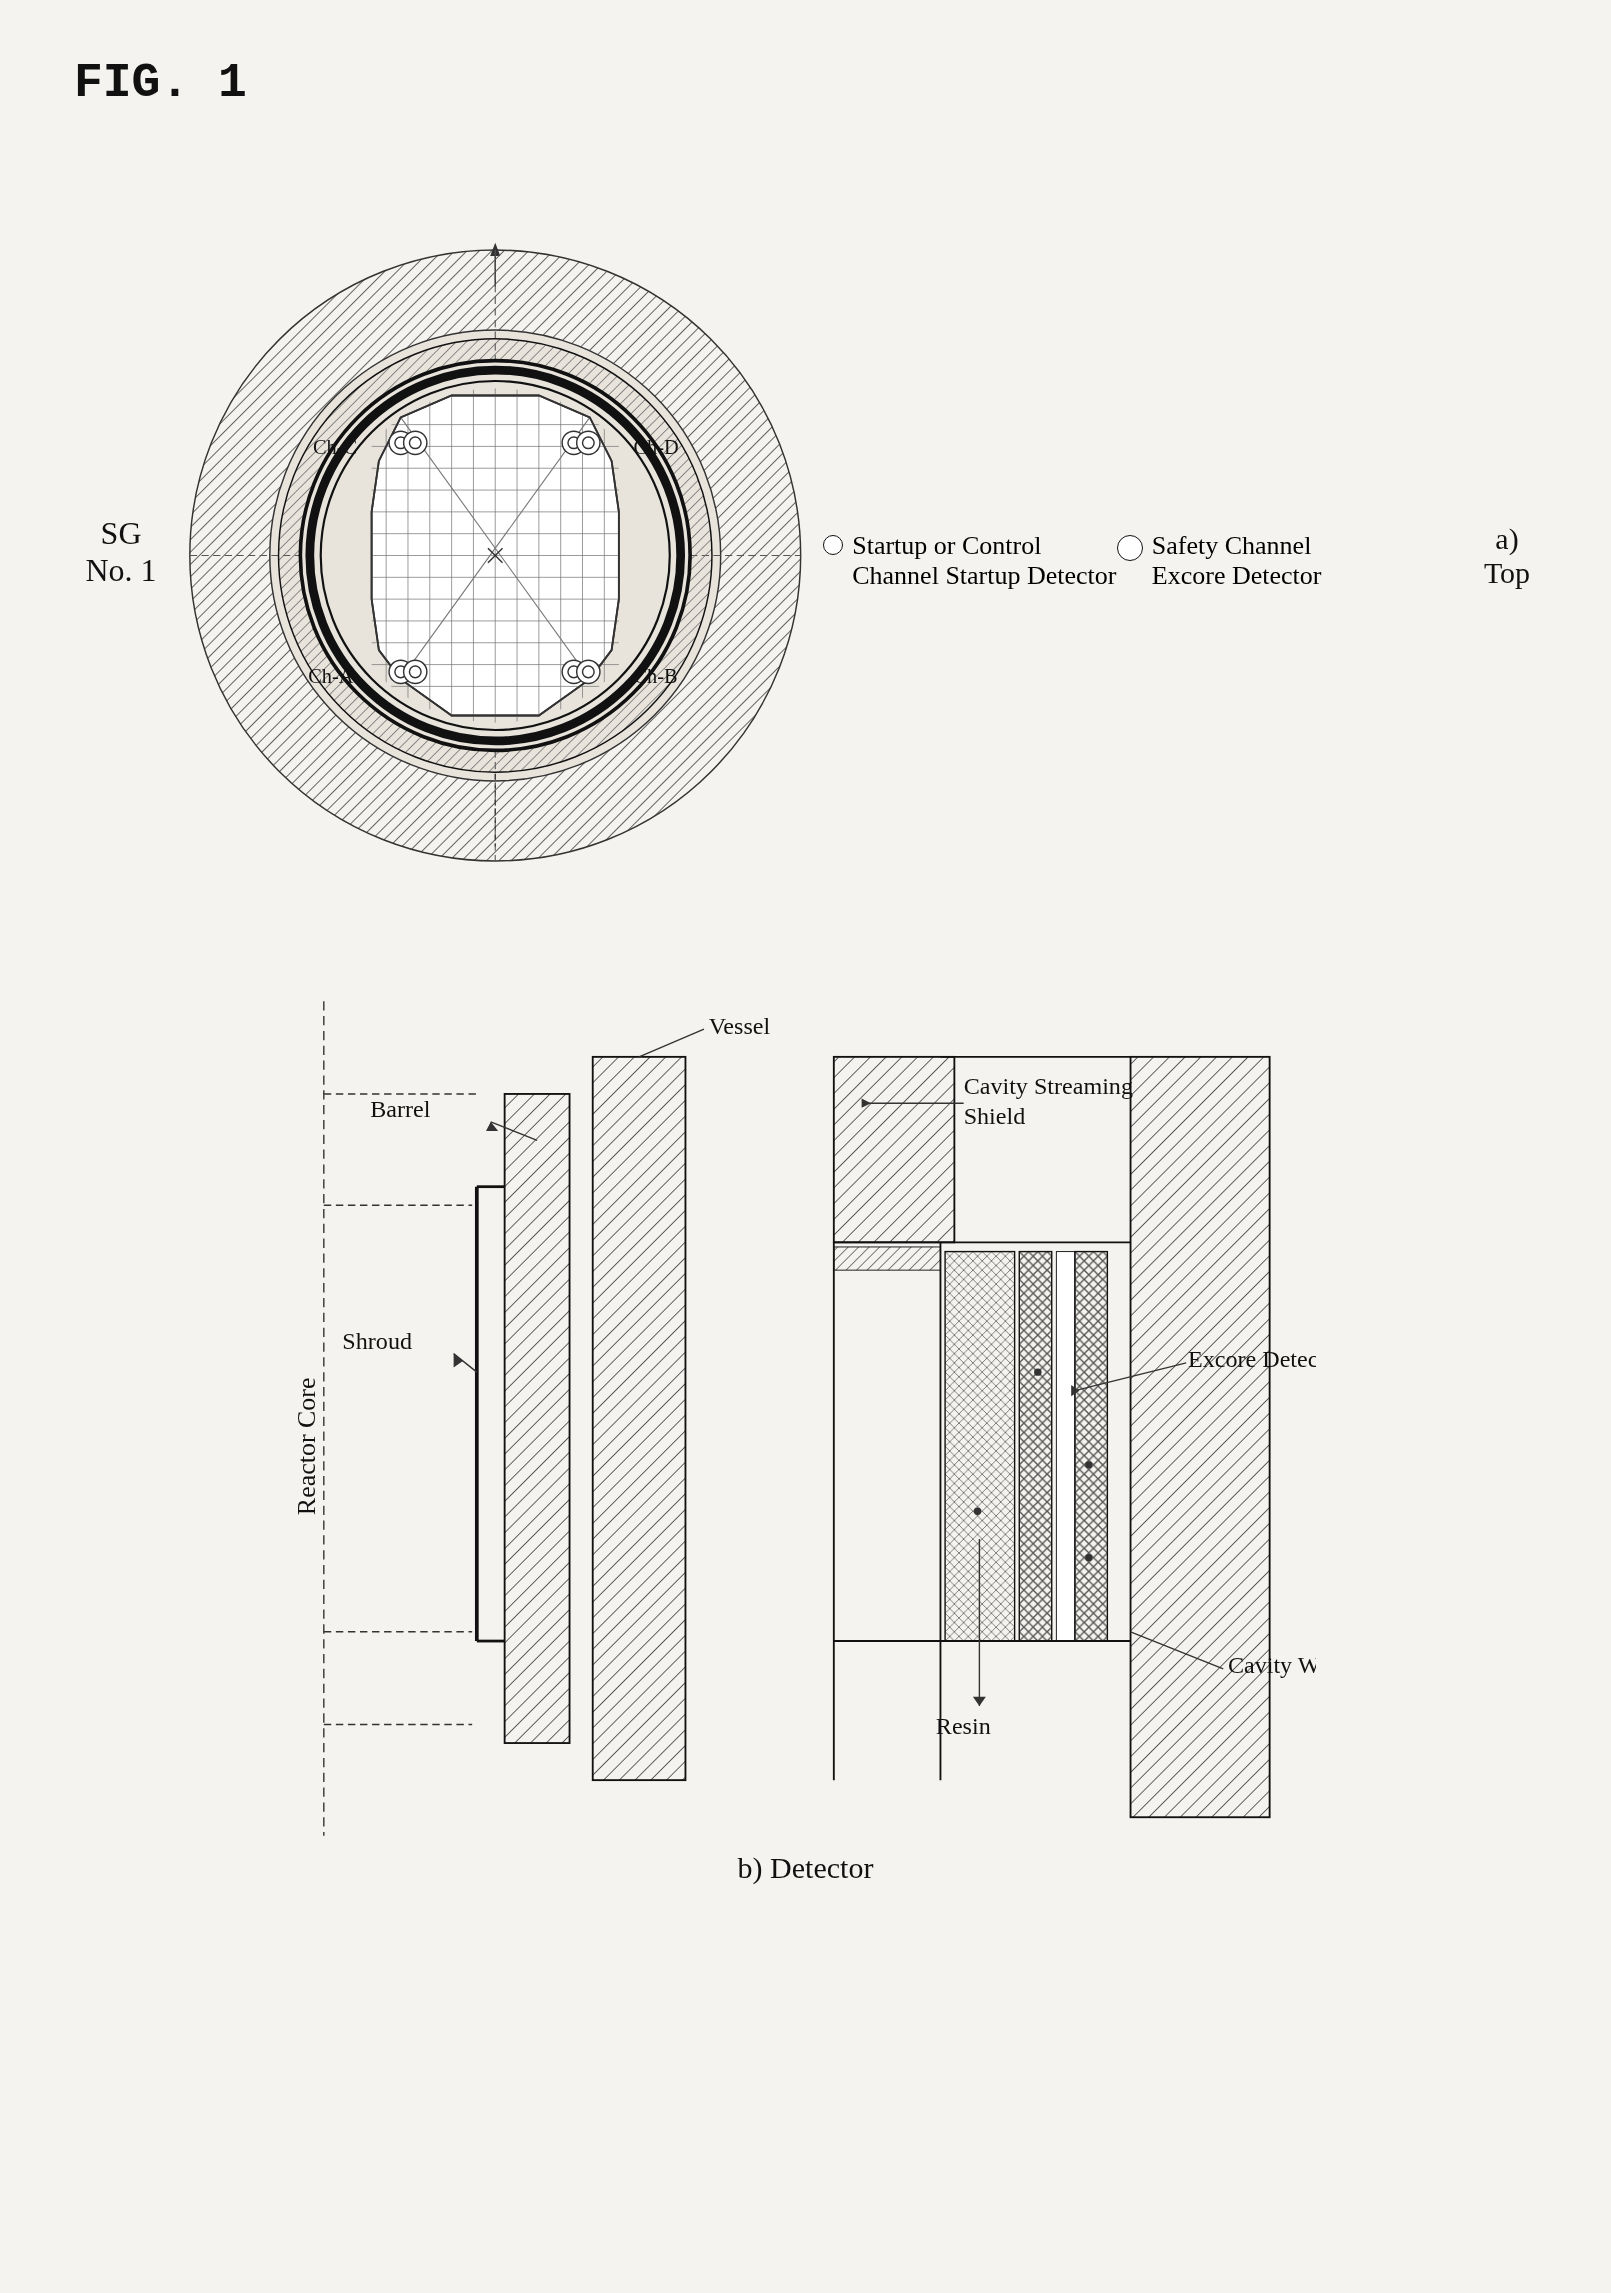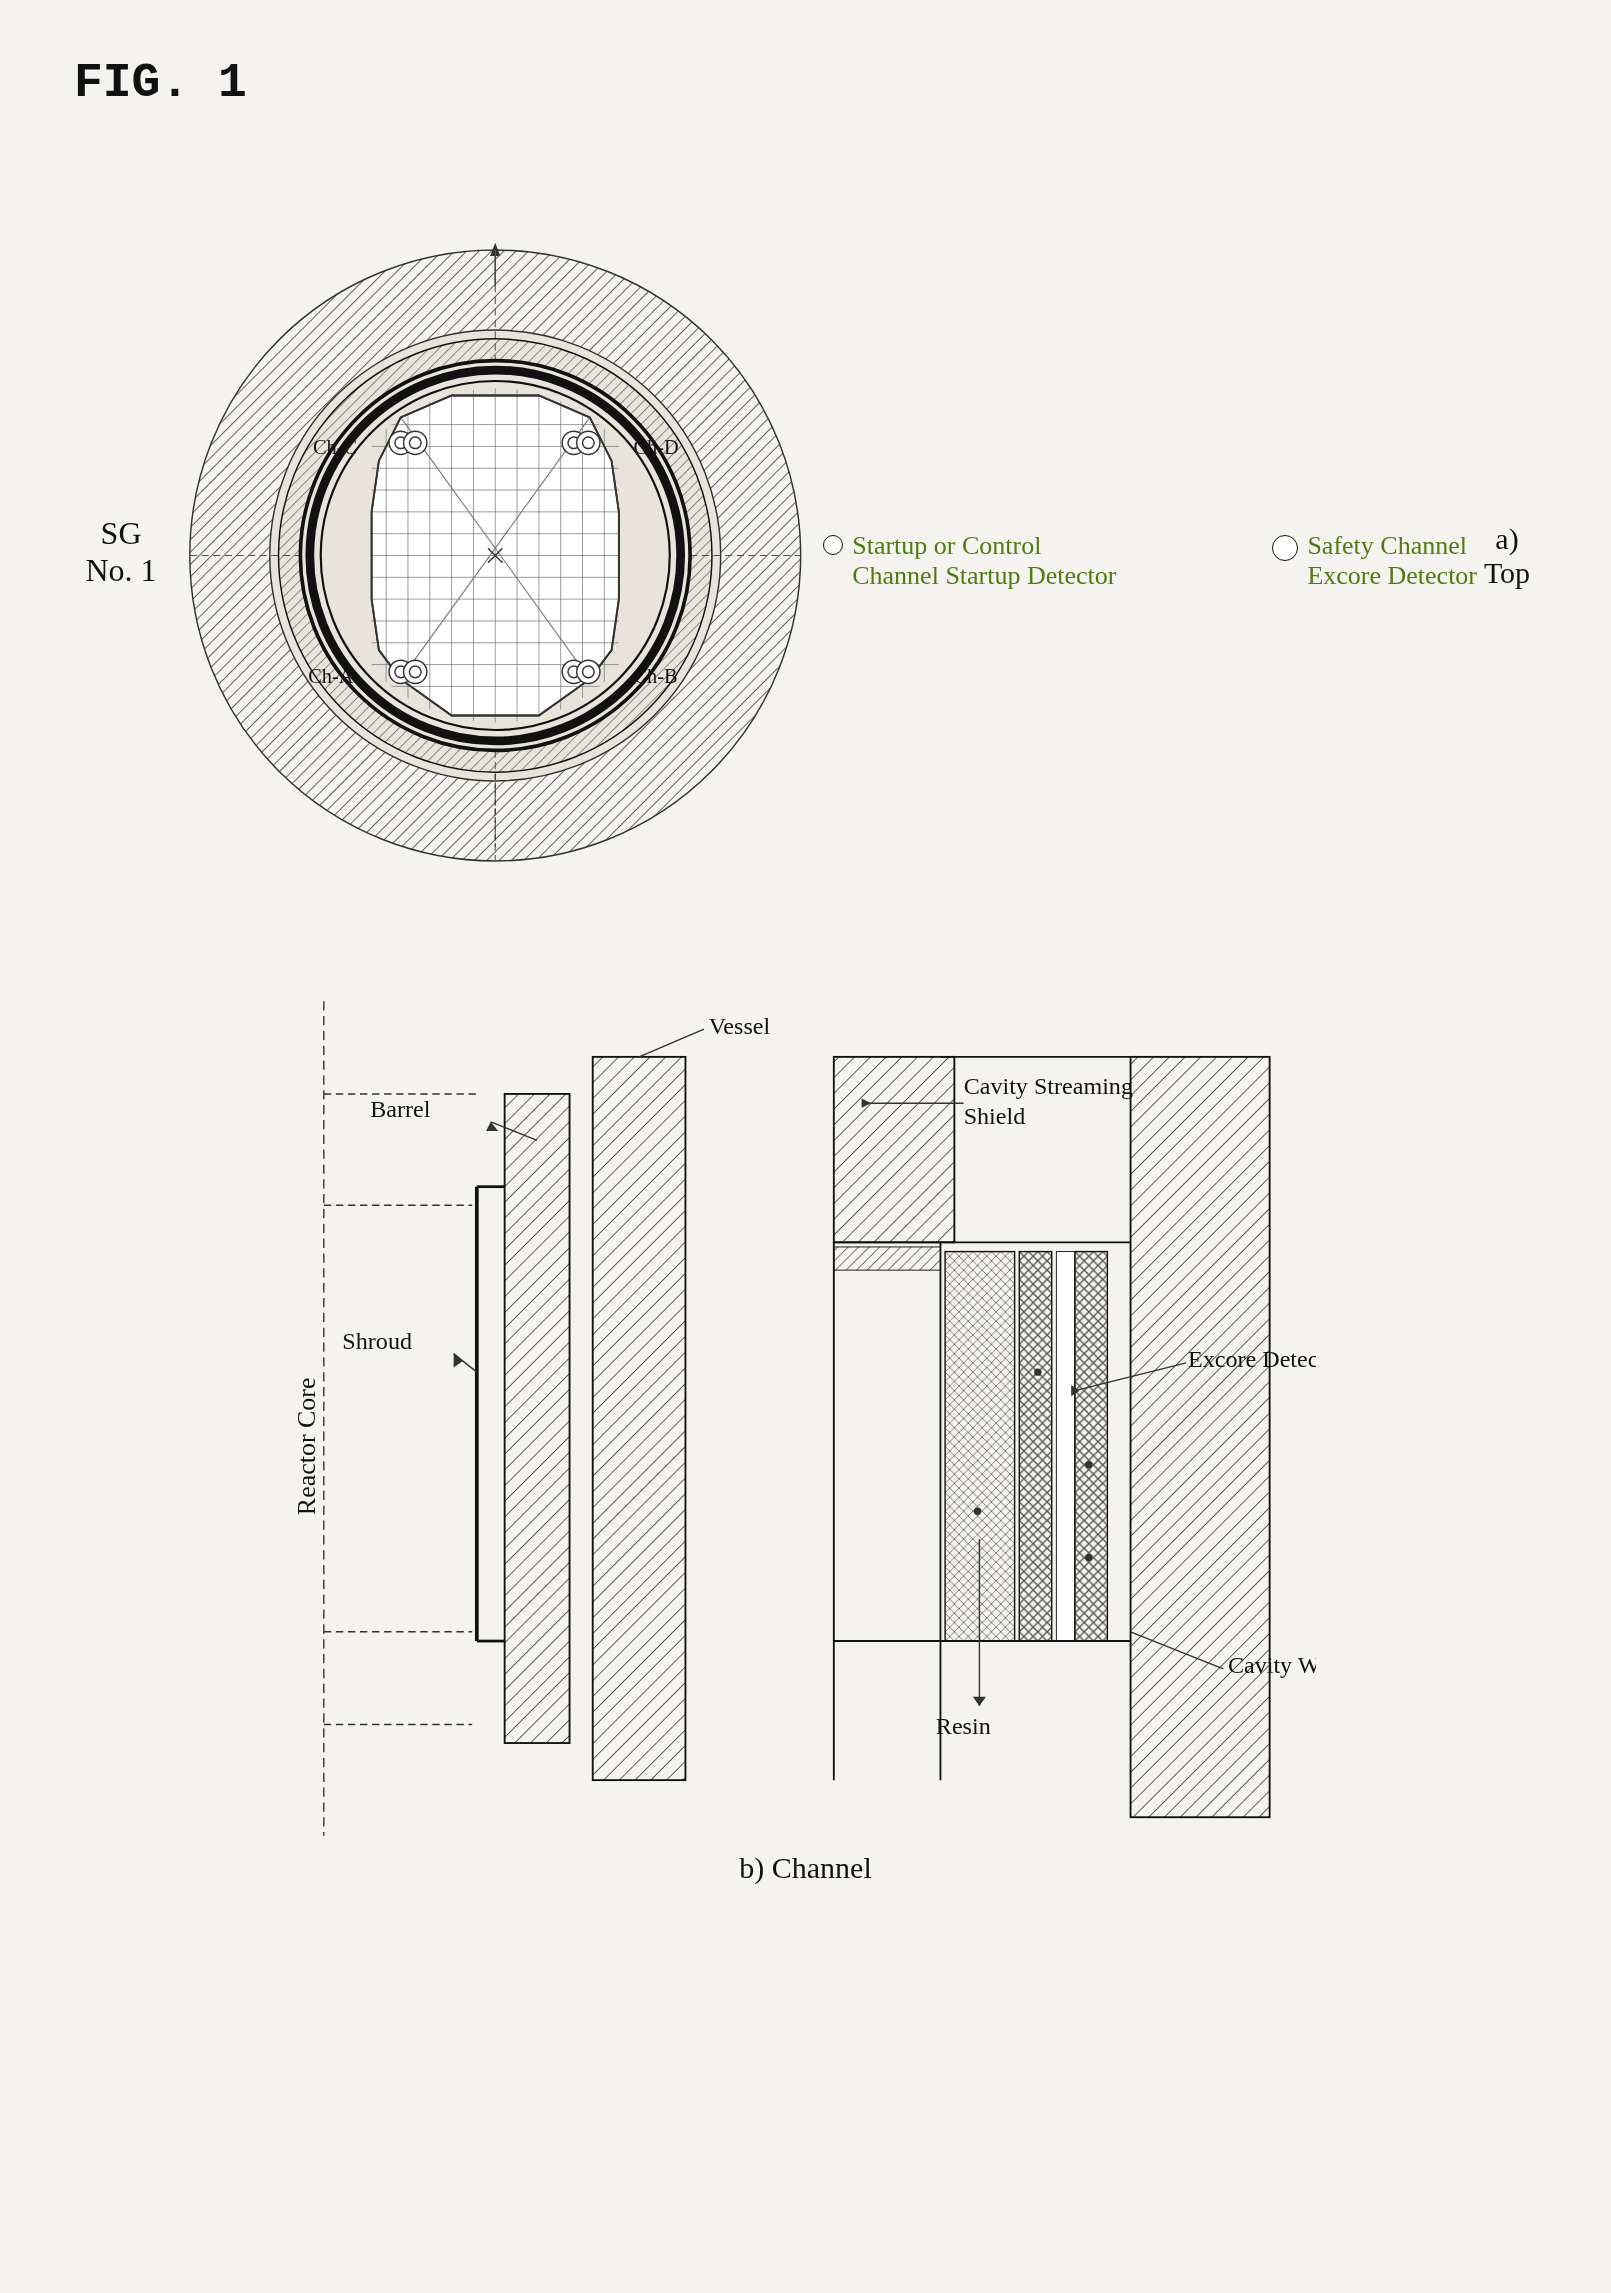--- a/index.html
+++ b/index.html
@@ -51,25 +51,24 @@
     }
 
     .top-diagram-svg {
       width: 100%;
       height: 100%;
     }
 
     
     .legend-row {
       display: flex;
-      justify-content: space-between;
       width: 835px;
       margin-top: 11px;
       font-size: 26px;
-      color: #4d7c0f;
+      color: #000000;
     }
 
     .legend-left, .legend-right {
       display: flex;
       align-items: flex-start;
       gap: 9.3px;
     }
 
     .legend-circle-small {
       width: 20.4px;
@@ -365,16 +364,16 @@
 
       <circle cx="800" cy="400" r="4" fill="#333"></circle>
       <circle cx="855" cy="500" r="4" fill="#333"></circle>
       <circle cx="855" cy="600" r="4" fill="#333"></circle>
       <circle cx="735" cy="550" r="4" fill="#333"></circle>
 
       <line x1="30" y1="100" x2="195" y2="100" stroke="#333" stroke-width="1.5" stroke-dasharray="8,5"></line>
 
     </svg>
 
-    <div class="b-label">b) Channel</div>
+    <div class="b-label">b) Detector</div>
   </div>
 </div>
 
 
 </body></html>

